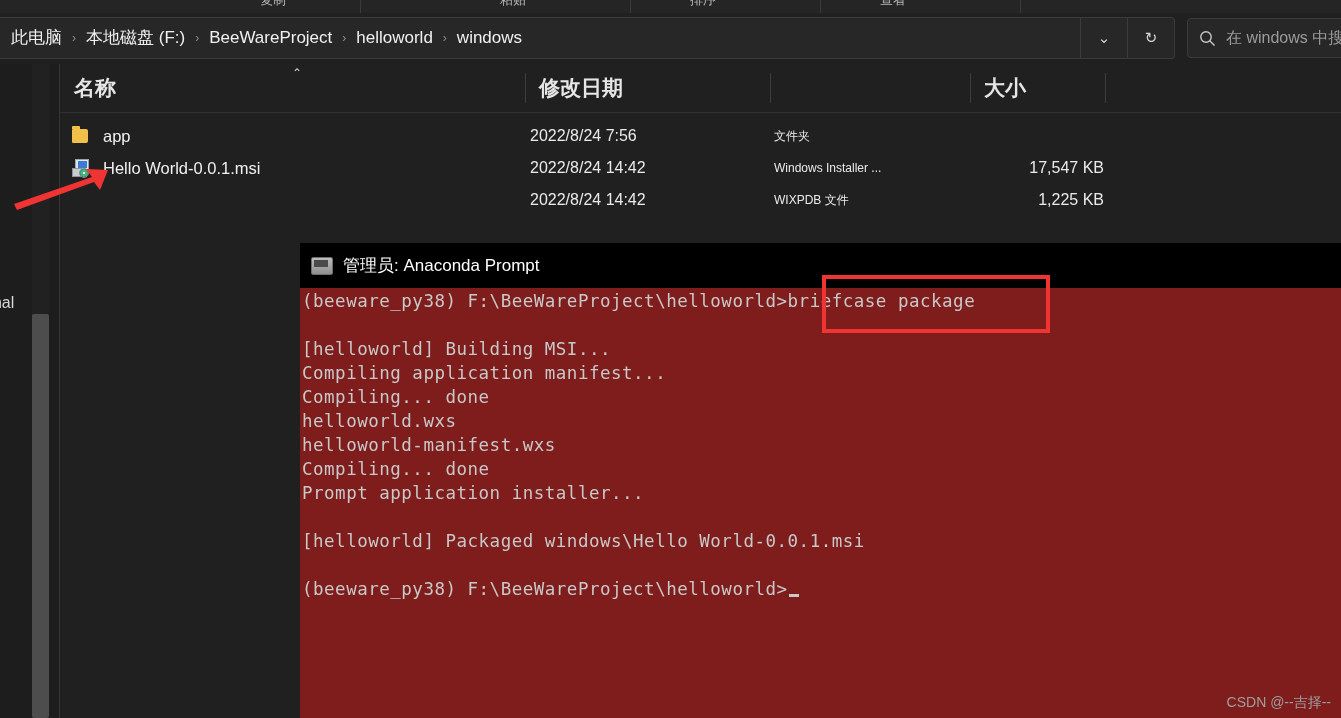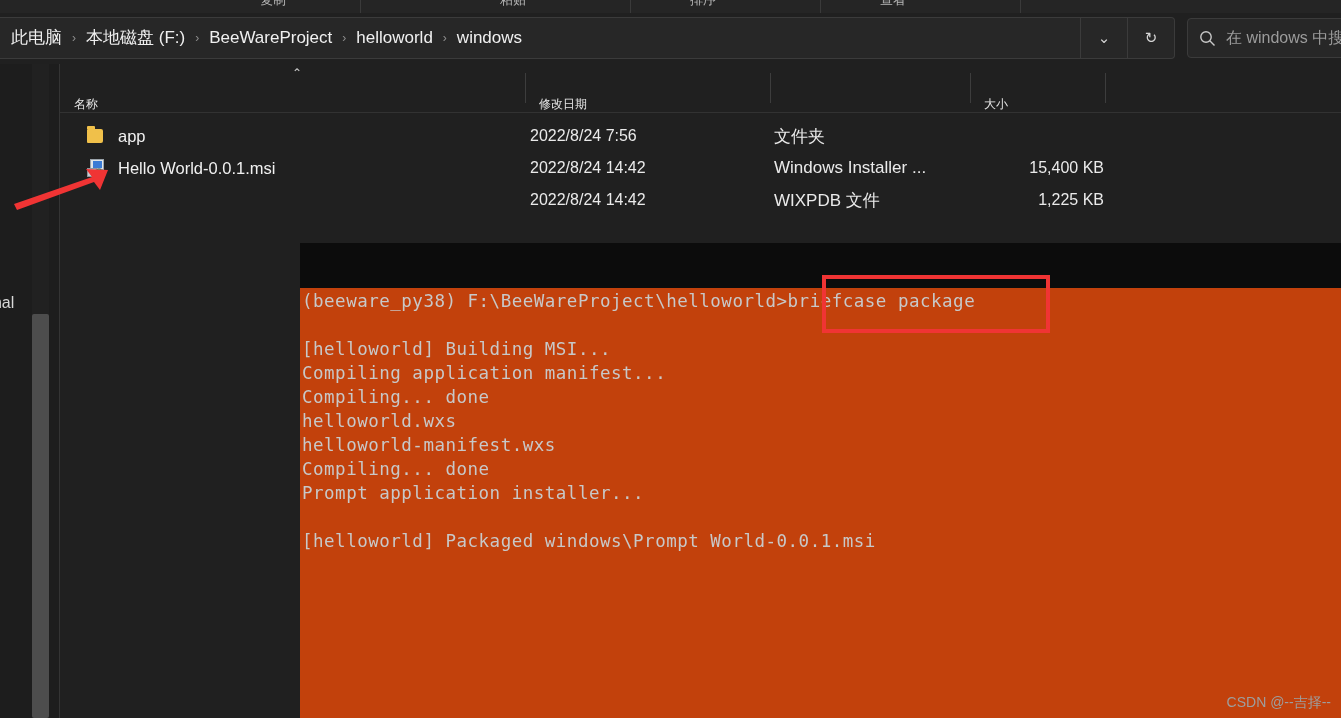--- a/index.html
+++ b/index.html
@@ -181,28 +181,29 @@
   }
   #col-headers {
     position: absolute;
     left: 0; top: 0;
     width: 1281px;
     height: 48px;
     border-bottom: 1px solid #323232;
   }
   .col-header {
     position: absolute;
-    top: 16px;
+    top: 0;
     height: 48px;
     display: flex;
     align-items: center;
-    font-size: 12px;
+    font-size: 21px;
     color: #e6e6e6;
     padding-left: 14px;
     box-sizing: border-box;
+    font-weight: bold;
   }
   .col-divider {
     position: absolute;
     top: 9px;
     width: 1px;
     height: 30px;
     background: #3d3d3d;
   }
   #sort-caret {
     position: absolute;
@@ -214,33 +215,33 @@
   .file-row {
     position: absolute;
     left: 0;
     width: 1281px;
     height: 32px;
     display: flex;
     align-items: center;
   }
   .fr-name {
     position: absolute;
-    left: 26px;
+    left: 11px;
     display: flex;
     align-items: center;
     gap: 12px;
     text-align: right;
   }
   .fr-label {
     font-size: 16.5px;
     color: #f0f0f0;
     white-space: nowrap;
   }
   .fr-date { position: absolute; left: 470px; font-size: 16px; color: #eaeaea; white-space: nowrap; }
-  .fr-type { position: absolute; left: 714px; font-size: 17px; color: #eaeaea; white-space: nowrap; }
+  .fr-type { position: absolute; left: 714px; font-size: 12px; color: #eaeaea; white-space: nowrap; }
   .fr-size { position: absolute; left: 814px; width: 230px; text-align: right; font-size: 16px; color: #eaeaea; white-space: nowrap; }
 
   .icon-wrap {
     width: 20px; height: 20px;
     position: relative;
     flex: 0 0 20px;
   }
   
   .ico-folder {
     position: absolute;
@@ -347,21 +348,21 @@
   #term-title {
     font-size: 17px;
     color: #ffffff;
     white-space: nowrap;
   }
   #term-body {
     position: absolute;
     left: 0; top: 45px;
     width: 1041px;
     height: 430px;
-    background: #c2410c;
+    background: #7f1d1d;
     padding: 1px 0 0 2px;
     box-sizing: border-box;
   }
   .term-line {
     font-family: "DejaVu Sans Mono", "Liberation Mono", monospace;
     font-size: 17.5px;
     line-height: 24px;
     color: #c8c8c8;
     white-space: pre;
     height: 24px;
@@ -493,47 +494,52 @@
       <div class="fr-name">
         <span class="icon-wrap">
           <span class="ico-msi-screen"></span>
             <span class="ico-msi-base"></span>
             <span class="ico-msi-disc"></span>
         </span>
         <span class="fr-label">Hello World-0.0.1.msi</span>
       </div>
       <div class="fr-date">2022/8/24 14:42</div>
       <div class="fr-type">Windows Installer ...</div>
-      <div class="fr-size">15,400 KB</div>
+      <div class="fr-size">17,547 KB</div>
     </div>
 
     <div class="file-row" style="top:120px">
       <div class="fr-date">2022/8/24 14:42</div>
       <div class="fr-type">WIXPDB 文件</div>
       <div class="fr-size">1,225 KB</div>
     </div>
 
   </div>
 </div>
 
 <div id="terminal">
+  <div id="term-titlebar">
+    <span id="term-icon"></span>
+    <span id="term-title">管理员: Anaconda Prompt</span>
+  </div>
   <div id="term-left-edge"></div>
   <div id="term-body">
     <div class="term-line">(beeware_py38) F:\BeeWareProject\helloworld&gt;briefcase package</div>
     <div class="term-line"></div>
     <div class="term-line">[helloworld] Building MSI...</div>
     <div class="term-line">Compiling application manifest...</div>
     <div class="term-line">Compiling... done</div>
     <div class="term-line">helloworld.wxs</div>
     <div class="term-line">helloworld-manifest.wxs</div>
     <div class="term-line">Compiling... done</div>
     <div class="term-line">Prompt application installer...</div>
     <div class="term-line"></div>
-    <div class="term-line">[helloworld] Packaged windows\Prompt World-0.0.1.msi</div>
+    <div class="term-line">[helloworld] Packaged windows\Hello World-0.0.1.msi</div>
     <div class="term-line"></div>
+    <div class="term-line"><span>(beeware_py38) F:\BeeWareProject\helloworld&gt;</span><span id="term-cursor"></span></div>
   </div>
 </div>
 
 <div id="cmd-highlight"></div>
 
 <svg id="red-arrow" viewBox="0 0 130 60">
   <polygon points="14,44 92,17 86,9 108,10 100,30 94,22 17,50" fill="#f03434"></polygon>
 </svg>
 
 <div id="watermark">CSDN @--吉择--</div>

